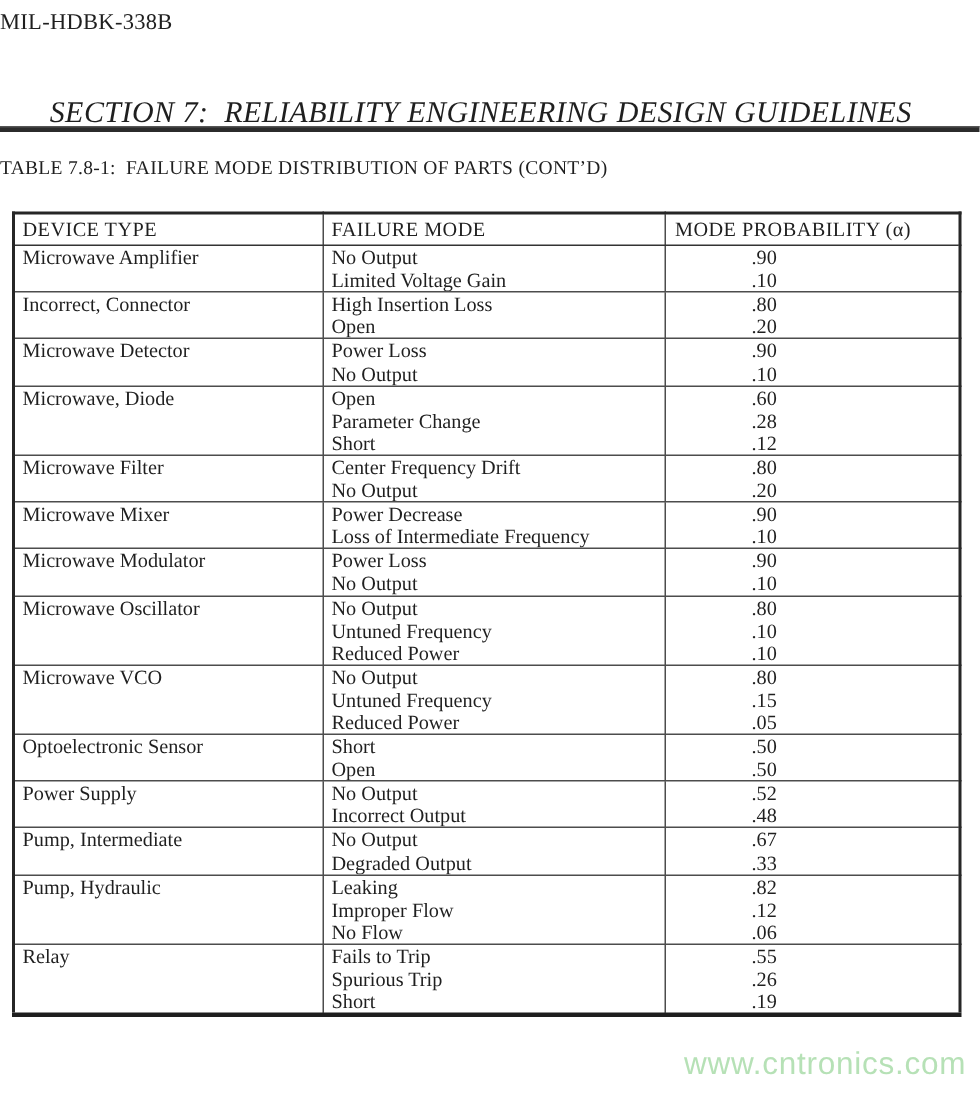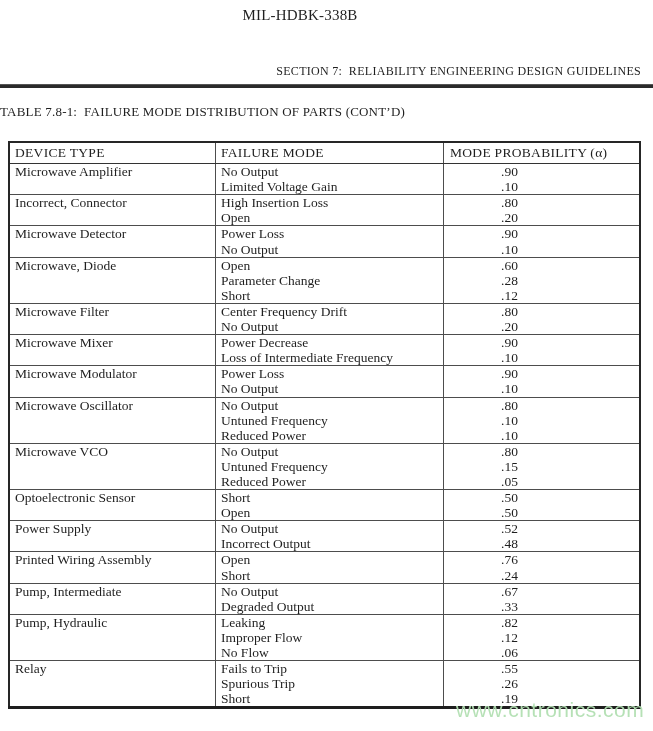--- a/index.html
+++ b/index.html
@@ -5,27 +5,28 @@
   html, body { margin: 0; padding: 0; }
   body {
     width: 653px; height: 731px;
     background: #ffffff;
     position: relative;
     font-family: "Liberation Serif", "DejaVu Serif", serif;
     color: #1f1f1f;
     overflow: hidden;
   }
   .doc-title {
-    position: absolute; top: 7px; left: 12px; width: 530px;
-    text-align: center; font-size: 15px; letter-spacing: 0.2px; padding-left: 23px;
+    position: absolute; top: 7px; left: 0; width: 530px;
+    font-size: 15px; letter-spacing: 0.2px;
   }
   .section-heading {
     position: absolute; top: 64px; left: 0; width: 641px;
-    text-align: right; font-size: 12px; letter-spacing: 0.3px;
+    text-align: center; font-size: 20px; letter-spacing: 0.3px;
     white-space: nowrap;
+    font-style: italic;
   }
   .section-rule {
     position: absolute; top: 84px; left: 0; width: 653px; height: 3px;
     background: #2b2b2b; border-top: 1px solid #555;
   }
   .table-title {
     position: absolute; top: 104px; left: 0; width: 520px;
     text-align: left; font-size: 13px; letter-spacing: 0.2px;
     white-space: nowrap;
   }
@@ -226,33 +227,20 @@
           <div class="line">No Output</div>
           <div class="line">Incorrect Output</div>
         </td>
         <td class="col-alpha">
           <div class="line">.52</div>
           <div class="line">.48</div>
         </td>
       </tr>
       <tr>
         <td class="col-device">
-          <div class="line">Printed Wiring Assembly</div>
-        </td>
-        <td class="col-mode">
-          <div class="line">Open</div>
-          <div class="line">Short</div>
-        </td>
-        <td class="col-alpha">
-          <div class="line">.76</div>
-          <div class="line">.24</div>
-        </td>
-      </tr>
-      <tr>
-        <td class="col-device">
           <div class="line">Pump, Intermediate</div>
         </td>
         <td class="col-mode">
           <div class="line">No Output</div>
           <div class="line">Degraded Output</div>
         </td>
         <td class="col-alpha">
           <div class="line">.67</div>
           <div class="line">.33</div>
         </td>

